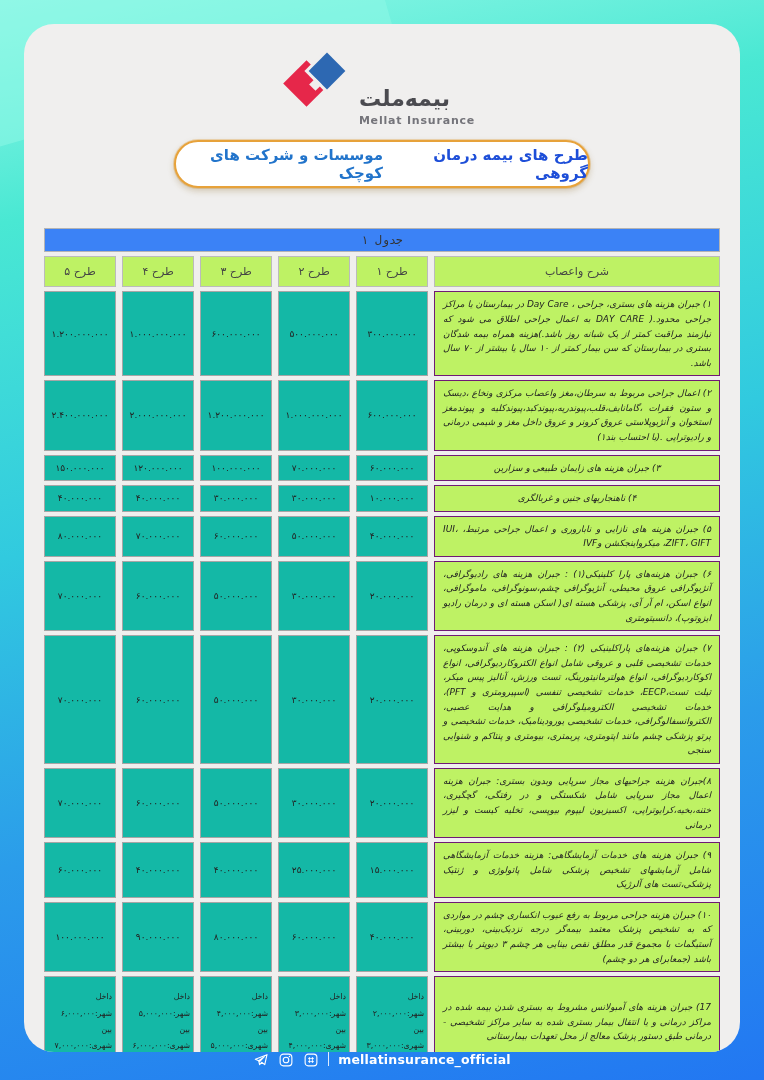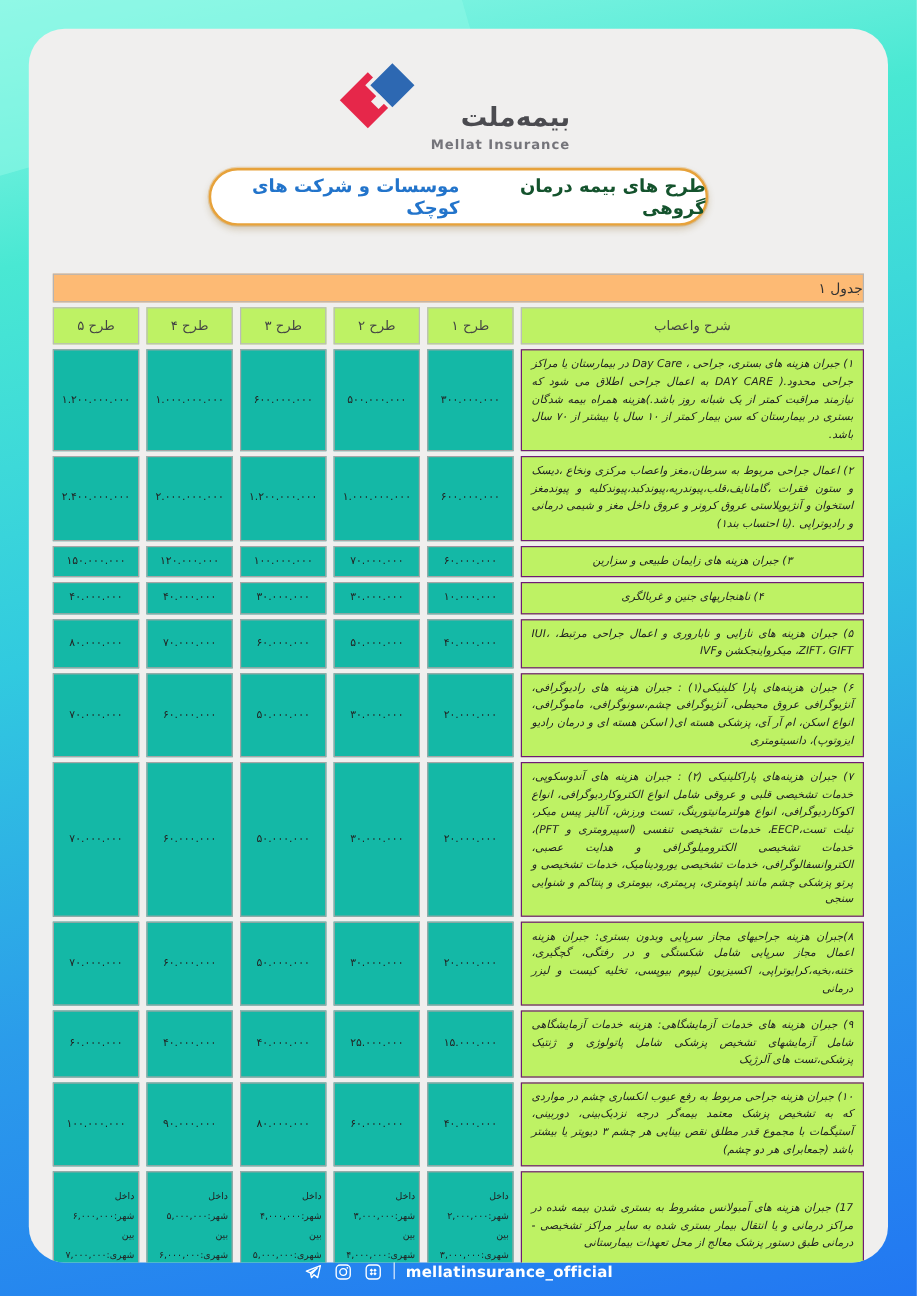--- a/index.html
+++ b/index.html
@@ -16,41 +16,41 @@
   .content {
     position:absolute; left:24px; top:24px; width:716px; height:1028px;
     background:#f0efee; border-radius:30px; overflow:hidden;
   }
   
   .logo-row { display:flex; justify-content:center; align-items:center; gap:12px; margin-top:14px; direction:ltr; }
   .logo-mark { position:relative; width:58px; height:58px; }
   .lm-red  { position:absolute; left:1px;  top:13px; width:33px; height:33px; background:#e6274a; transform:rotate(45deg); }
   .lm-blue { position:absolute; left:25px; top:4px;  width:26px; height:26px; background:#2d68b2; transform:rotate(45deg); box-shadow:0 0 0 3px #f0efee; }
   .lm-notch{ position:absolute; left:22px; top:26px; width:9px; height:9px; background:#f0efee; transform:rotate(45deg); }
-  .brand-txt { display:flex; flex-direction:column; align-items:flex-end;margin-top:48px; }
+  .brand-txt { display:flex; flex-direction:column; align-items:flex-start;margin-top:48px; }
   .brand-fa { font-size:22px; font-weight:bold; color:#4b4b50; line-height:1.2; }
   .brand-en { font-size:11px; font-weight:bold; color:#74747a; letter-spacing:.8px; margin-top:2px; }
   
   .banner {
     width:416px; margin:13px auto 0; height:48px;
     background:#fff; border:2px solid #e7a23a; border-radius:26px;
     box-shadow:0 3px 6px rgba(140,105,40,.30), 0 0 0 1px rgba(231,162,58,.35);
     display:flex; align-items:center; justify-content:center; gap:7px;
     direction:rtl; font-weight:bold; font-size:15px;
   }
-  .banner .t-red  { color:#14532d; }
+  .banner .t-red  { color:#1d4ed8; }
   .banner .t-blue { color:#2274cb; }
   
   table {
     direction:rtl; width:688px; margin:36px 14px 0;
     border-collapse:separate; border-spacing:6px 4px; table-layout:fixed;
   }
   td.band {
-    background:#fdba74; border:1px solid #b4b4b4; 
-    font-size:11.5px; color:#333; padding:4px 0;
+    background:#3b82f6; border:1px solid #b4b4b4; text-align:center;
+    font-size:11.5px; color:#333; padding:4px 0;font-family:Liberation Mono, monospace;
   }
   th {
     background:#bef264; border:1px solid #bbb; font-weight:normal;
     font-size:11px; color:#444; padding:8px 2px; text-align:center;
   }
   td.desc-cell {
     background:#bef264; border:1px solid #701a75; color:#222;
     font-size:9px; line-height:1.62; padding:5px 8px;
     text-align:justify; vertical-align:middle;font-style:italic;
   }

